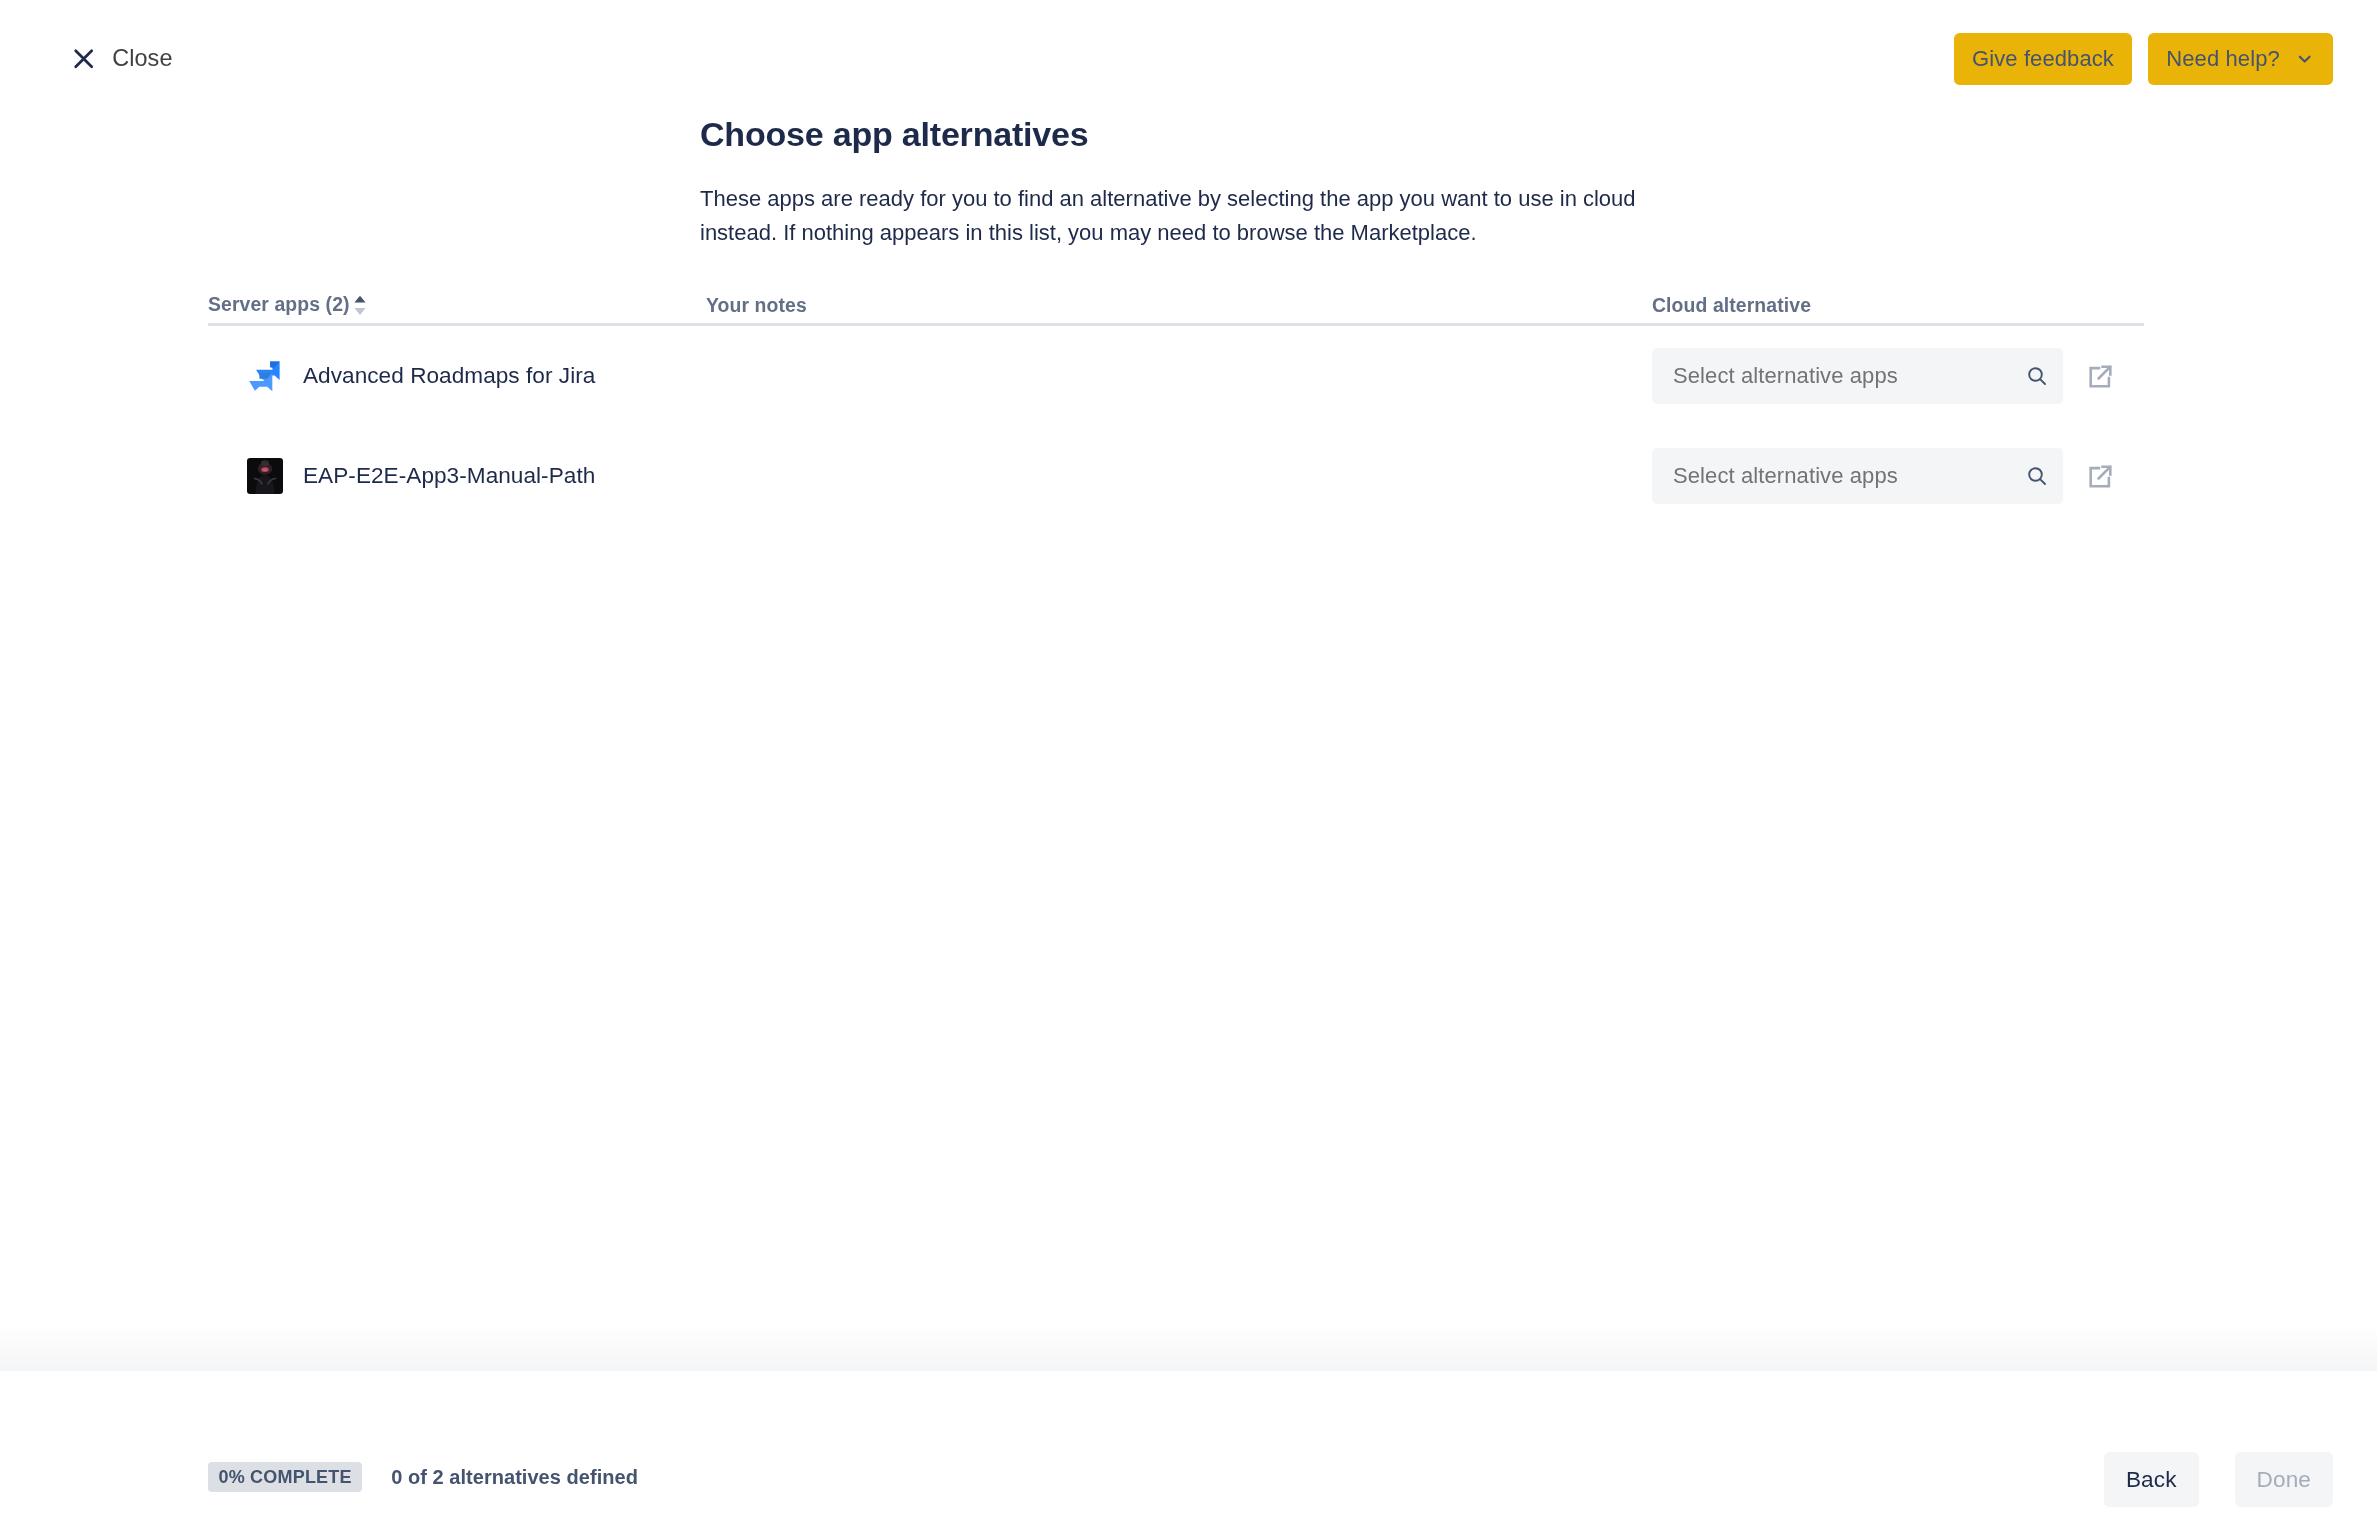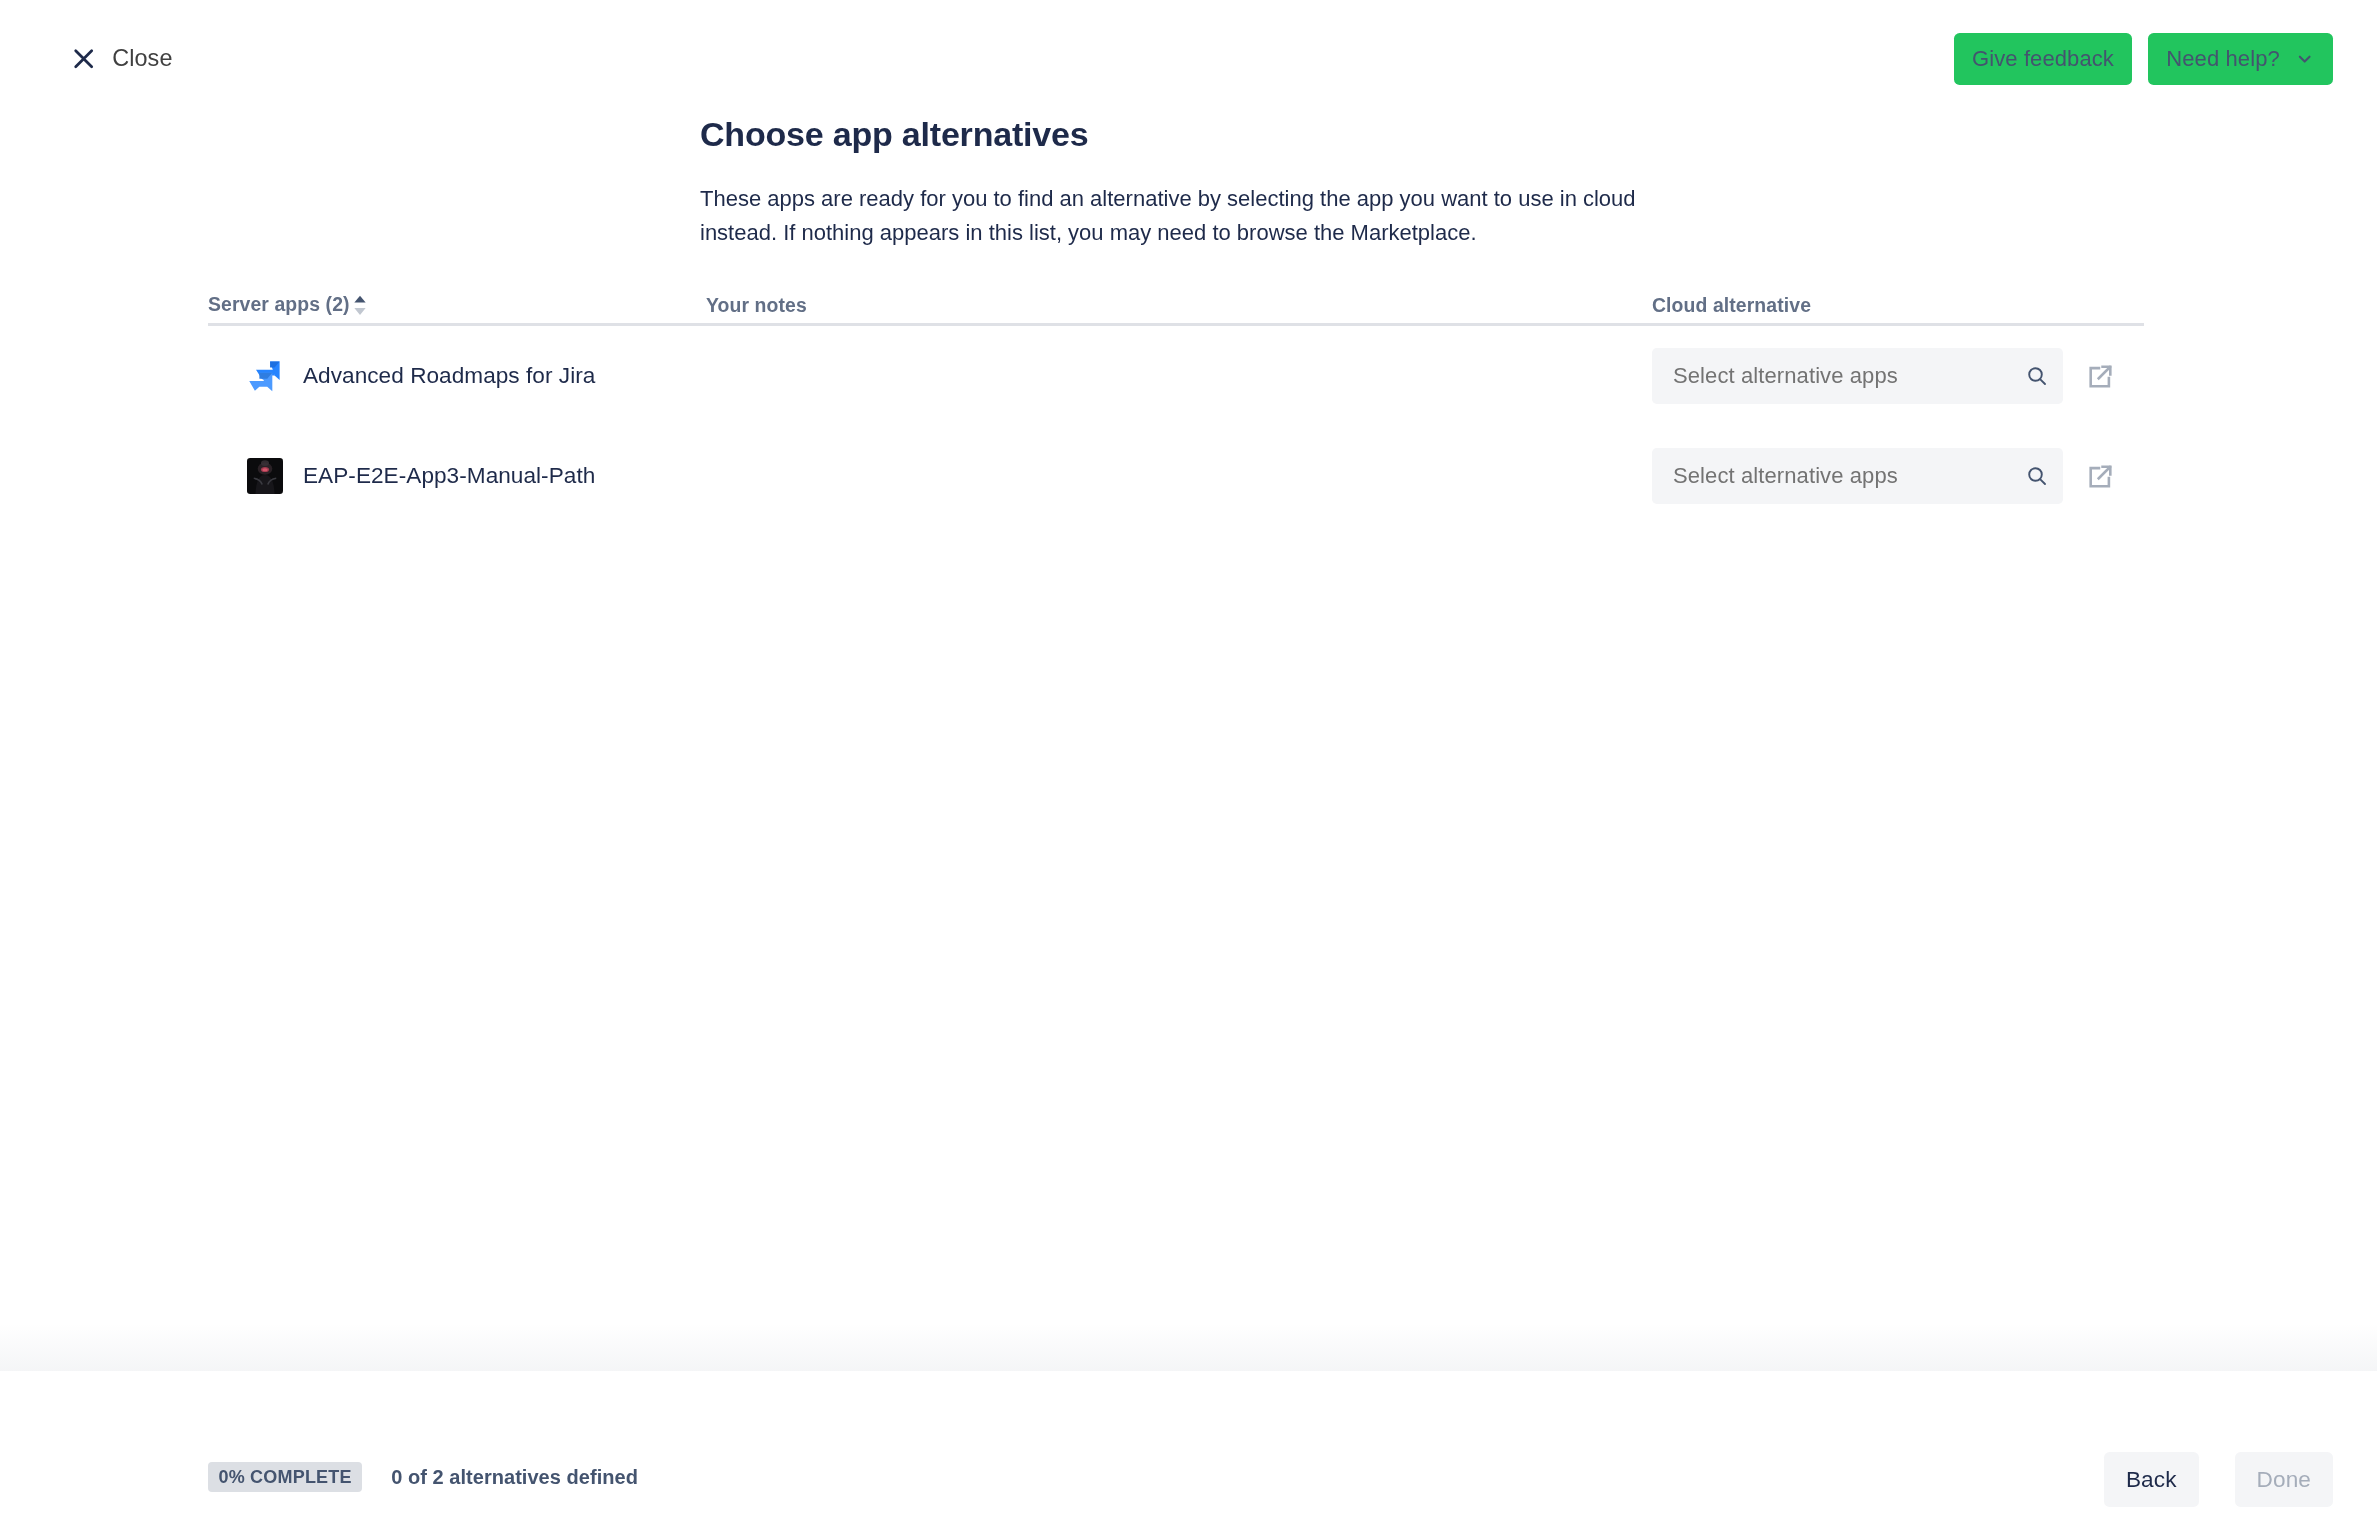--- a/index.html
+++ b/index.html
@@ -58,21 +58,21 @@
 
   .top-actions {
     position: absolute;
     right: 44px;
     top: 33px;
     display: flex;
     align-items: center;
     gap: 15.3px;
   }
   .btn-subtle {
-    background: #22c55e;
+    background: #eab308;
     border: none;
     border-radius: 5.6px;
     height: 52px;
     padding: 0 18.5px;
     font-family: "Liberation Sans", sans-serif;
     font-size: 22px;
     font-weight: 500;
     color: #44546f;
     cursor: pointer;
     display: flex;

